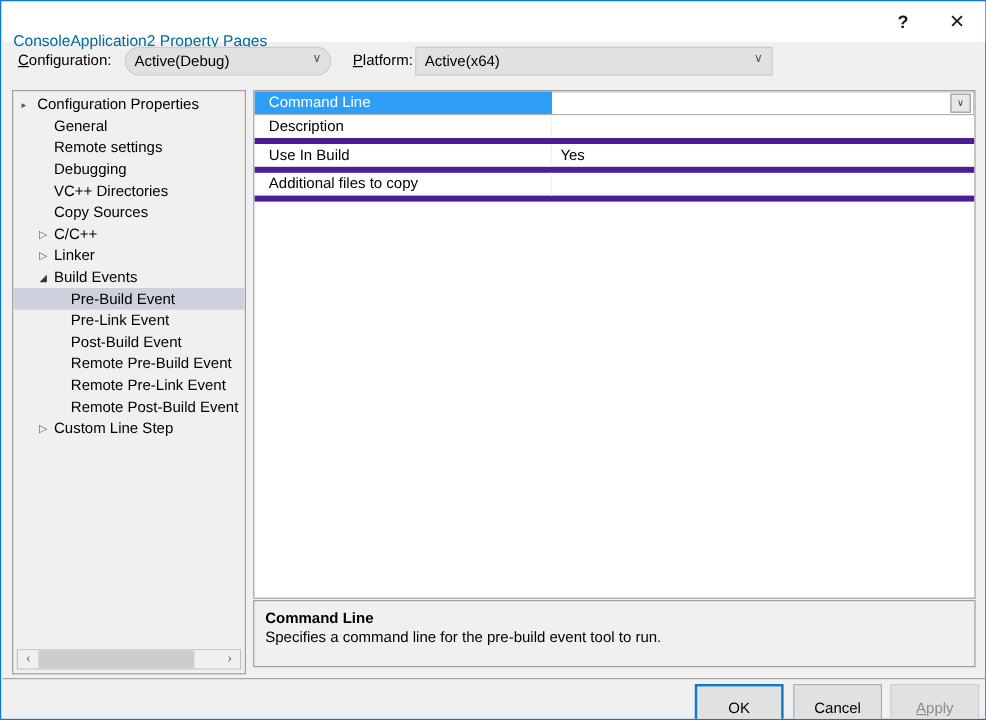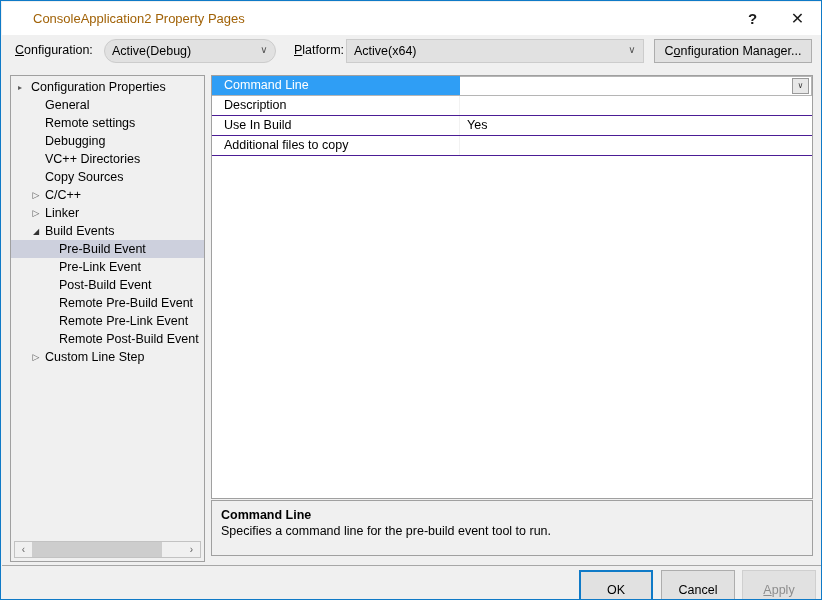--- a/index.html
+++ b/index.html
@@ -26,25 +26,24 @@
   
   .titlebar {
     position: absolute;
     left: 1px; top: 1px;
     width: 820px; height: 33px;
     background: #ffffff;
     box-sizing: border-box;
   }
   .title-text {
     position: absolute;
-    left: 9px; top: 9px;
+    left: 9px; top: 24px;
     font-size: 13px;
-    color: #a16207;
-    white-space: nowrap;
-    margin-left: 22px;
+    color: #0369a1;
+    white-space: nowrap;
   }
   .win-btn {
     position: absolute;
     top: 1px;
     width: 45px; height: 31px;
     background: transparent;
     border: none;
     padding: 0;
     cursor: default;
     display: flex;
@@ -221,21 +220,21 @@
     box-sizing: border-box;
     background: #ffffff;
     border: 1px solid #a0a0a0;
     overflow: hidden;
   }
   .prow {
     position: relative;
     height: 19px;
     display: flex;
     cursor: default;
-    border-bottom: 1px solid #4c1d95;
+    border-bottom: 5px solid #4c1d95;
   }
   .pname {
     width: 248px;
     box-sizing: border-box;
     padding-left: 12px;
     line-height: 19px;
     font-size: 12.5px;
     color: #000000;
     white-space: nowrap;
     overflow: hidden;
@@ -360,21 +359,20 @@
       <span class="combo-arrow">∨</span>
     </div>
 
     <div class="lbl" id="plat-label"><u>P</u><span>latform:</span></div>
 
     <div class="combo" id="plat-combo">
       <span class="combo-text">Active(x64)</span>
       <span class="combo-arrow">∨</span>
     </div>
 
-    <button id="cfgmgr-btn"><span>C</span><u>o</u><span>nfiguration Manager...</span></button>
   </div>
 
   <div class="treepanel">
     <div class="treelist" id="treelist">
         <div class="tnode d0">
           <span class="exp exp-root"></span>
           <span class="tlabel">Configuration Properties</span>
         </div>
         <div class="tnode d1">
           <span class="tlabel">General</span>

